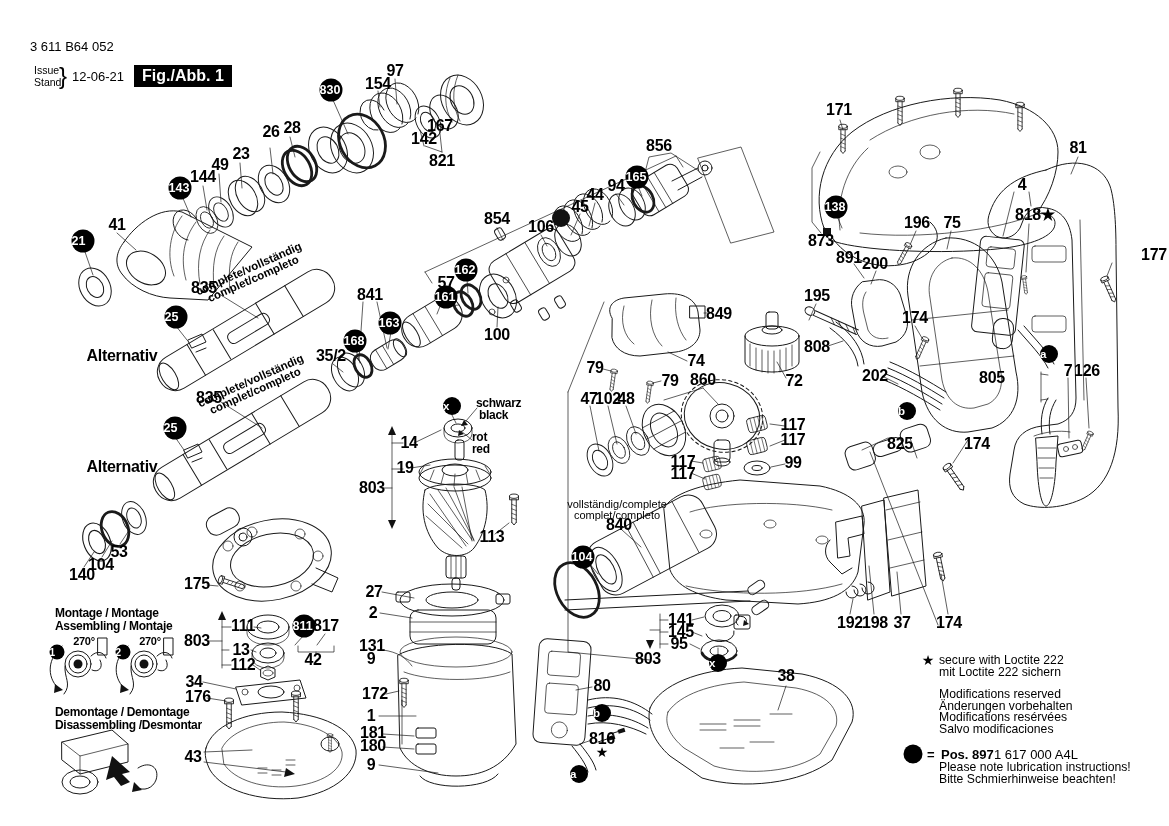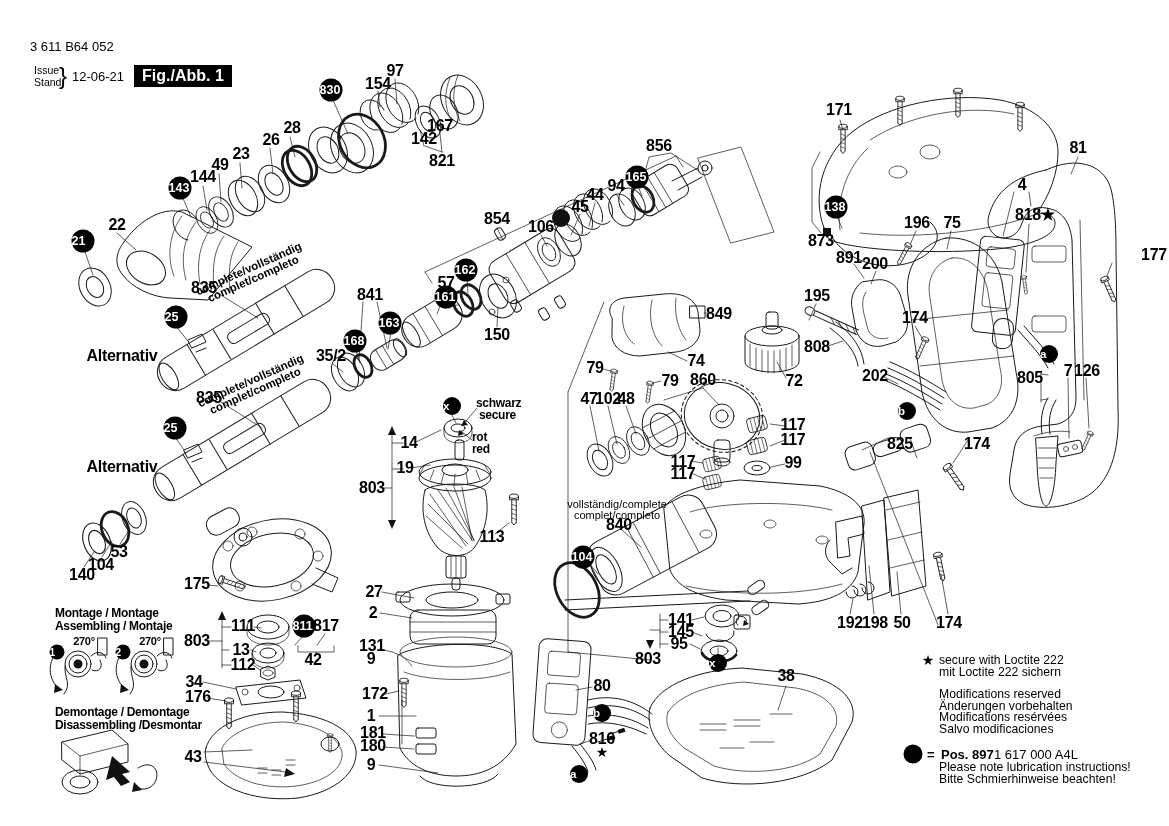--- a/index.html
+++ b/index.html
@@ -509,40 +509,40 @@
   </g>
 </svg>
 
 <div class="hnum" style="left:30px;top:46px">3 611 B64 052</div>
 <div class="hmini" style="left:34px;top:70px">Issue</div>
 <div class="hmini" style="left:34px;top:82px">Stand</div>
 <div class="brace" style="left:59px;top:76px">}</div>
 <div class="hnum" style="left:72px;top:76px">12-06-21</div>
 <div class="figbox" style="left:134px;top:76px">Fig./Abb. 1</div>
 
-<div class="lbl" style="left:117px;top:225px">22</div>
+<div class="lbl" style="left:117px;top:225px">41</div>
 <div class="lbl" style="left:203px;top:177px">144</div>
 <div class="lbl" style="left:220px;top:165px">49</div>
 <div class="lbl" style="left:241px;top:154px">23</div>
-<div class="lbl" style="left:271px;top:140px">26</div>
+<div class="lbl" style="left:271px;top:132px">26</div>
 <div class="lbl" style="left:292px;top:128px">28</div>
 <div class="lbl" style="left:378px;top:84px">154</div>
 <div class="lbl" style="left:395px;top:71px">97</div>
 <div class="lbl" style="left:424px;top:139px">142</div>
 <div class="lbl" style="left:440px;top:126px">167</div>
 <div class="lbl" style="left:442px;top:161px">821</div>
 <div class="lbl" style="left:497px;top:219px">854</div>
 <div class="lbl" style="left:541px;top:227px">106</div>
 <div class="lbl" style="left:580px;top:207px">45</div>
 <div class="lbl" style="left:595px;top:195px">44</div>
 <div class="lbl" style="left:616px;top:186px">94</div>
 <div class="lbl" style="left:659px;top:146px">856</div>
 <div class="lbl" style="left:446px;top:283px">57</div>
 <div class="lbl" style="left:370px;top:295px">841</div>
-<div class="lbl" style="left:497px;top:335px">150</div>
+<div class="lbl" style="left:497px;top:335px">100</div>
 <div class="lbl" style="left:331px;top:356px">35/2</div>
 <div class="lbl" style="left:122px;top:356px">Alternativ</div>
 <div class="lbl" style="left:122px;top:467px">Alternativ</div>
 <div class="lbl" style="left:204px;top:288px">835</div>
 <div class="lbl" style="left:209px;top:398px">835</div>
 <div class="rotT" style="left:251px;top:274px">
   <span>complete/vollständig</span><br>
   <span>complet/completo</span>
 </div>
 <div class="rotT" style="left:253px;top:386px">
@@ -556,21 +556,21 @@
 <div class="lbl" style="left:197px;top:641px">803</div>
 <div class="lbl" style="left:243px;top:626px">111</div>
 <div class="lbl" style="left:241px;top:650px">13</div>
 <div class="lbl" style="left:243px;top:665px">112</div>
 <div class="lbl" style="left:326px;top:626px">817</div>
 <div class="lbl" style="left:313px;top:660px">42</div>
 <div class="lbl" style="left:194px;top:682px">34</div>
 <div class="lbl" style="left:198px;top:697px">176</div>
 <div class="lbl" style="left:193px;top:757px">43</div>
 <div class="lbl s12 la" style="left:476px;top:403px">schwarz</div>
-<div class="lbl s12 la" style="left:479px;top:415px">secure</div>
+<div class="lbl s12 la" style="left:479px;top:415px">black</div>
 <div class="lbl s12 la" style="left:472px;top:437px">rot</div>
 <div class="lbl s12 la" style="left:472px;top:449px">red</div>
 <div class="lbl" style="left:409px;top:443px">14</div>
 <div class="lbl" style="left:405px;top:468px">19</div>
 <div class="lbl" style="left:372px;top:488px">803</div>
 <div class="lbl" style="left:492px;top:537px">113</div>
 <div class="lbl" style="left:374px;top:592px">27</div>
 <div class="lbl" style="left:373px;top:613px">2</div>
 <div class="lbl" style="left:372px;top:646px">131</div>
 <div class="lbl" style="left:371px;top:659px">9</div>
@@ -612,29 +612,29 @@
 <div class="lbl" style="left:952px;top:223px">75</div>
 <div class="lbl" style="left:849px;top:258px">891</div>
 <div class="lbl" style="left:875px;top:264px">200</div>
 <div class="lbl" style="left:817px;top:296px">195</div>
 <div class="lbl" style="left:817px;top:347px">808</div>
 <div class="lbl" style="left:875px;top:376px">202</div>
 <div class="lbl" style="left:1022px;top:185px">4</div>
 <div class="lbl" style="left:1035px;top:215px">818★</div>
 <div class="lbl" style="left:1078px;top:148px">81</div>
 <div class="lbl" style="left:1154px;top:255px">177</div>
-<div class="lbl" style="left:1030px;top:378px">805</div>
+<div class="lbl" style="left:992px;top:378px">805</div>
 <div class="lbl" style="left:1068px;top:371px">7</div>
 <div class="lbl" style="left:1087px;top:371px">126</div>
 <div class="lbl" style="left:900px;top:444px">825</div>
 <div class="lbl" style="left:915px;top:318px">174</div>
 <div class="lbl" style="left:977px;top:444px">174</div>
 <div class="lbl" style="left:850px;top:623px">192</div>
 <div class="lbl" style="left:875px;top:623px">198</div>
-<div class="lbl" style="left:902px;top:623px">50</div>
+<div class="lbl" style="left:902px;top:623px">37</div>
 <div class="lbl" style="left:949px;top:623px">174</div>
 
 <div class="lbl s12 la" style="left:55px;top:613px">Montage / Montage</div>
 <div class="lbl s12 la" style="left:55px;top:626px">Assembling / Montaje</div>
 <div class="lbl s11" style="left:84px;top:641px">270°</div>
 <div class="lbl s11" style="left:150px;top:641px">270°</div>
 <div class="lbl s12 la" style="left:55px;top:712px">Demontage / Demontage</div>
 <div class="lbl s12 la" style="left:55px;top:725px">Disassembling /Desmontar</div>
 
 <div class="disc" style="left:83px;top:241px">21</div>

